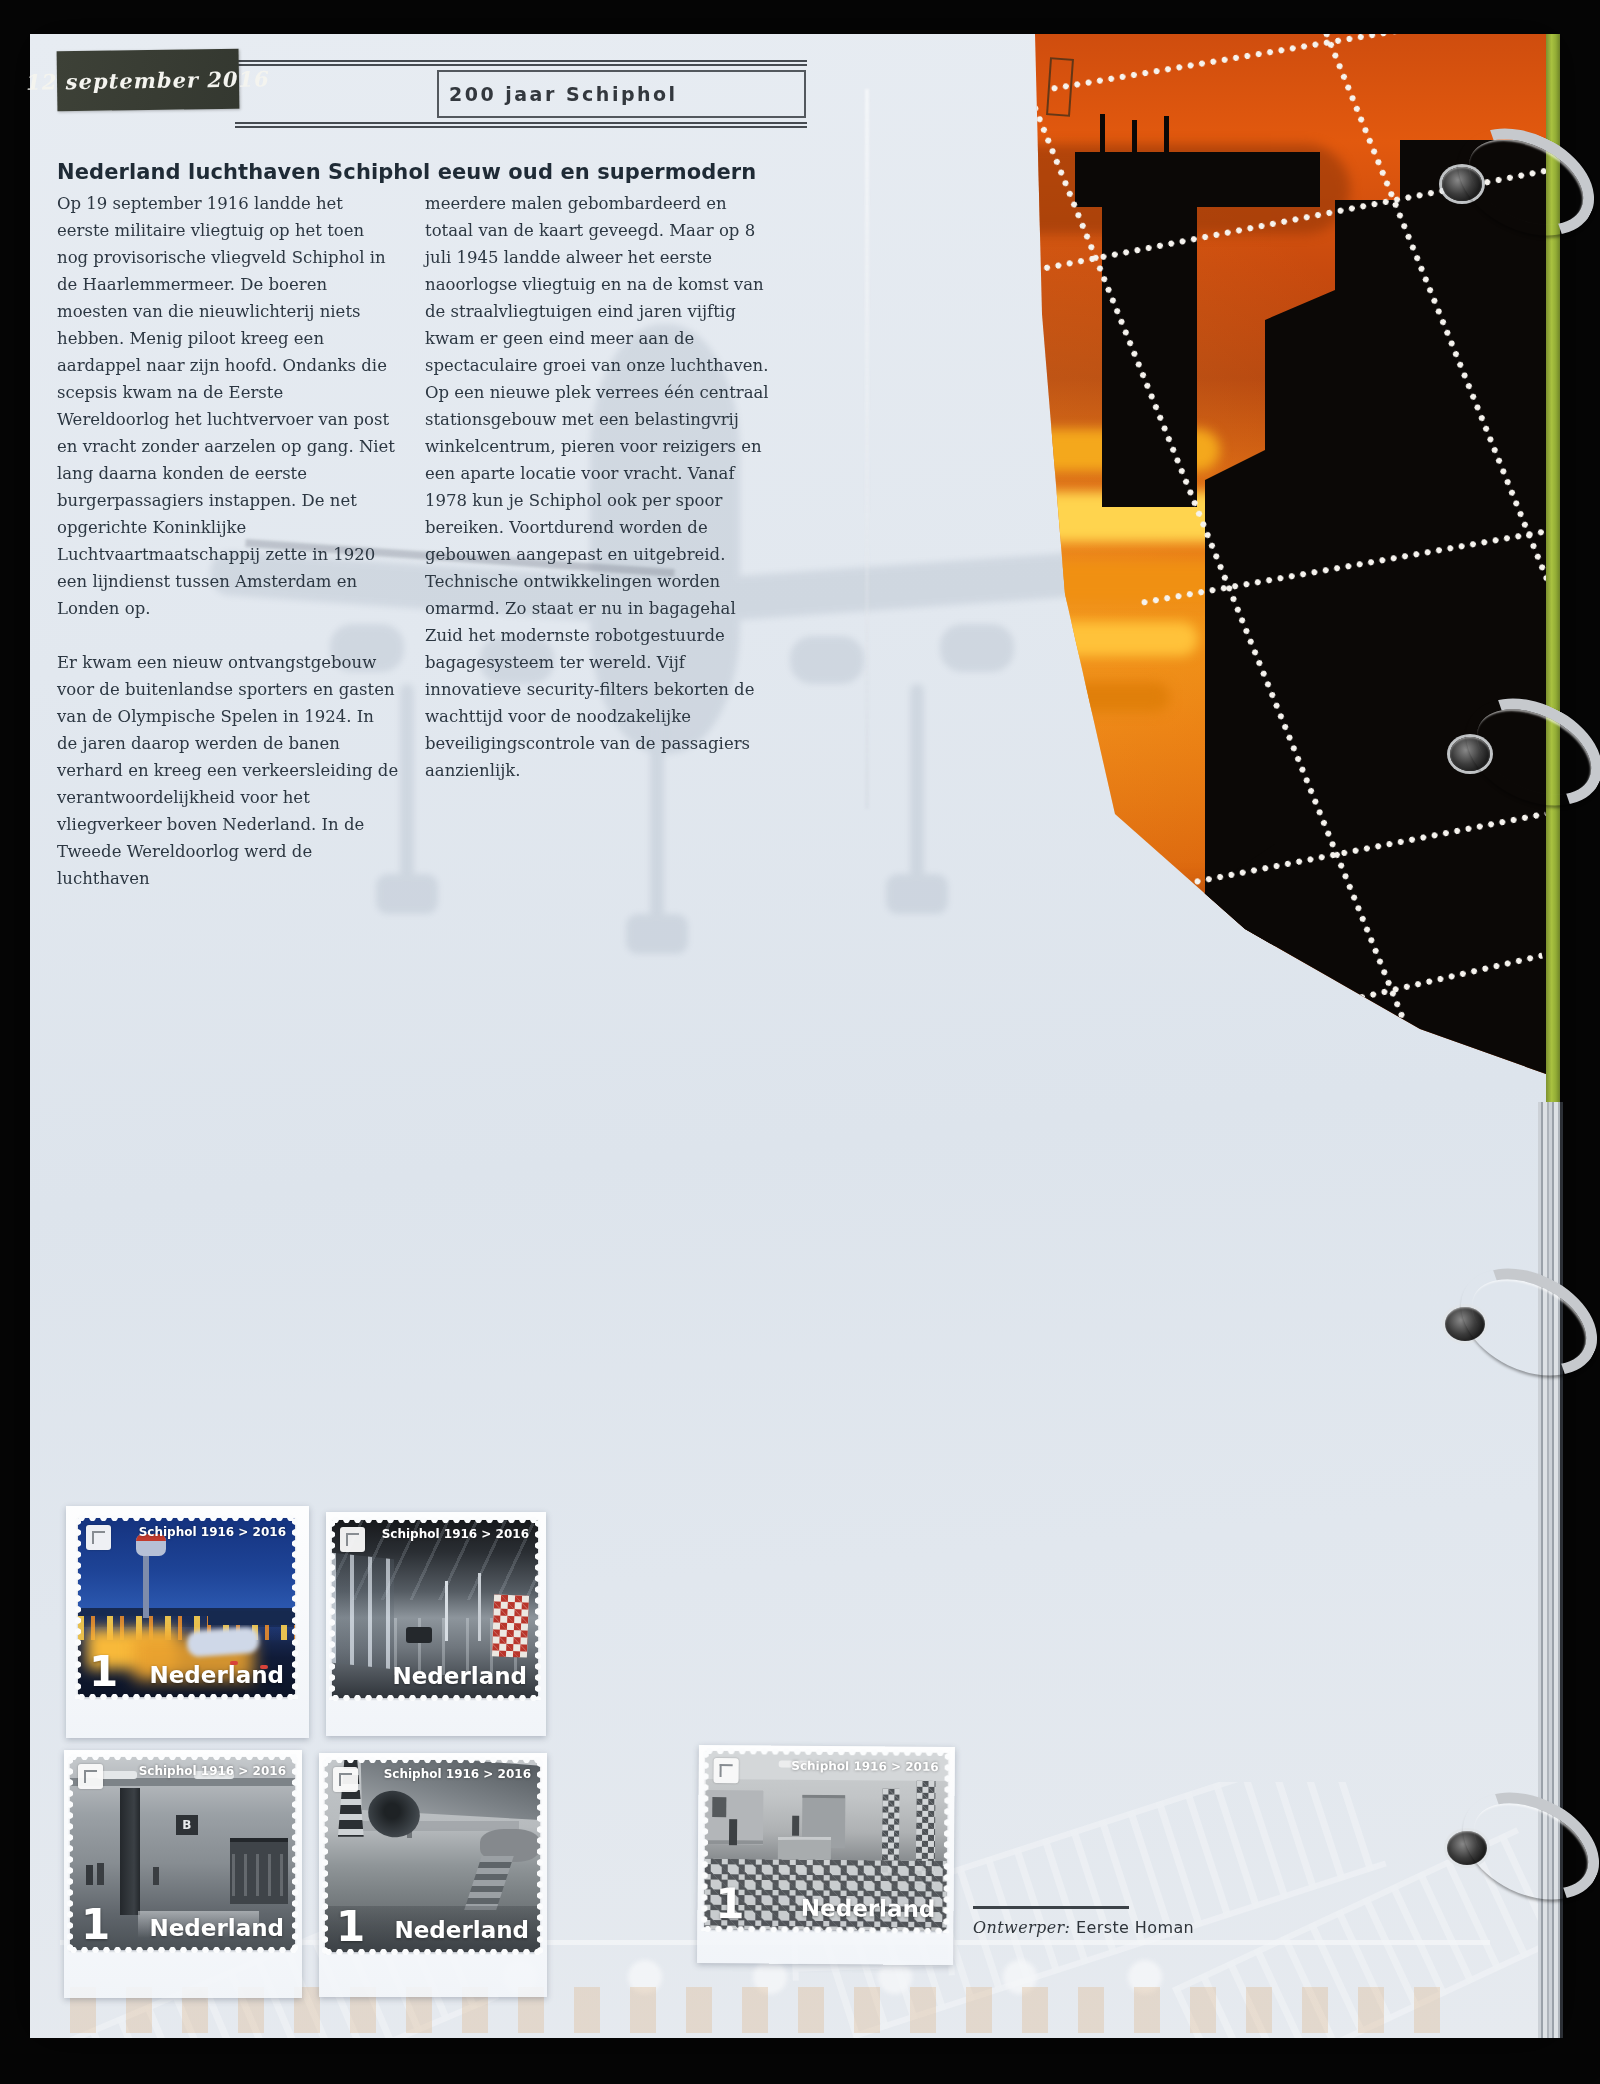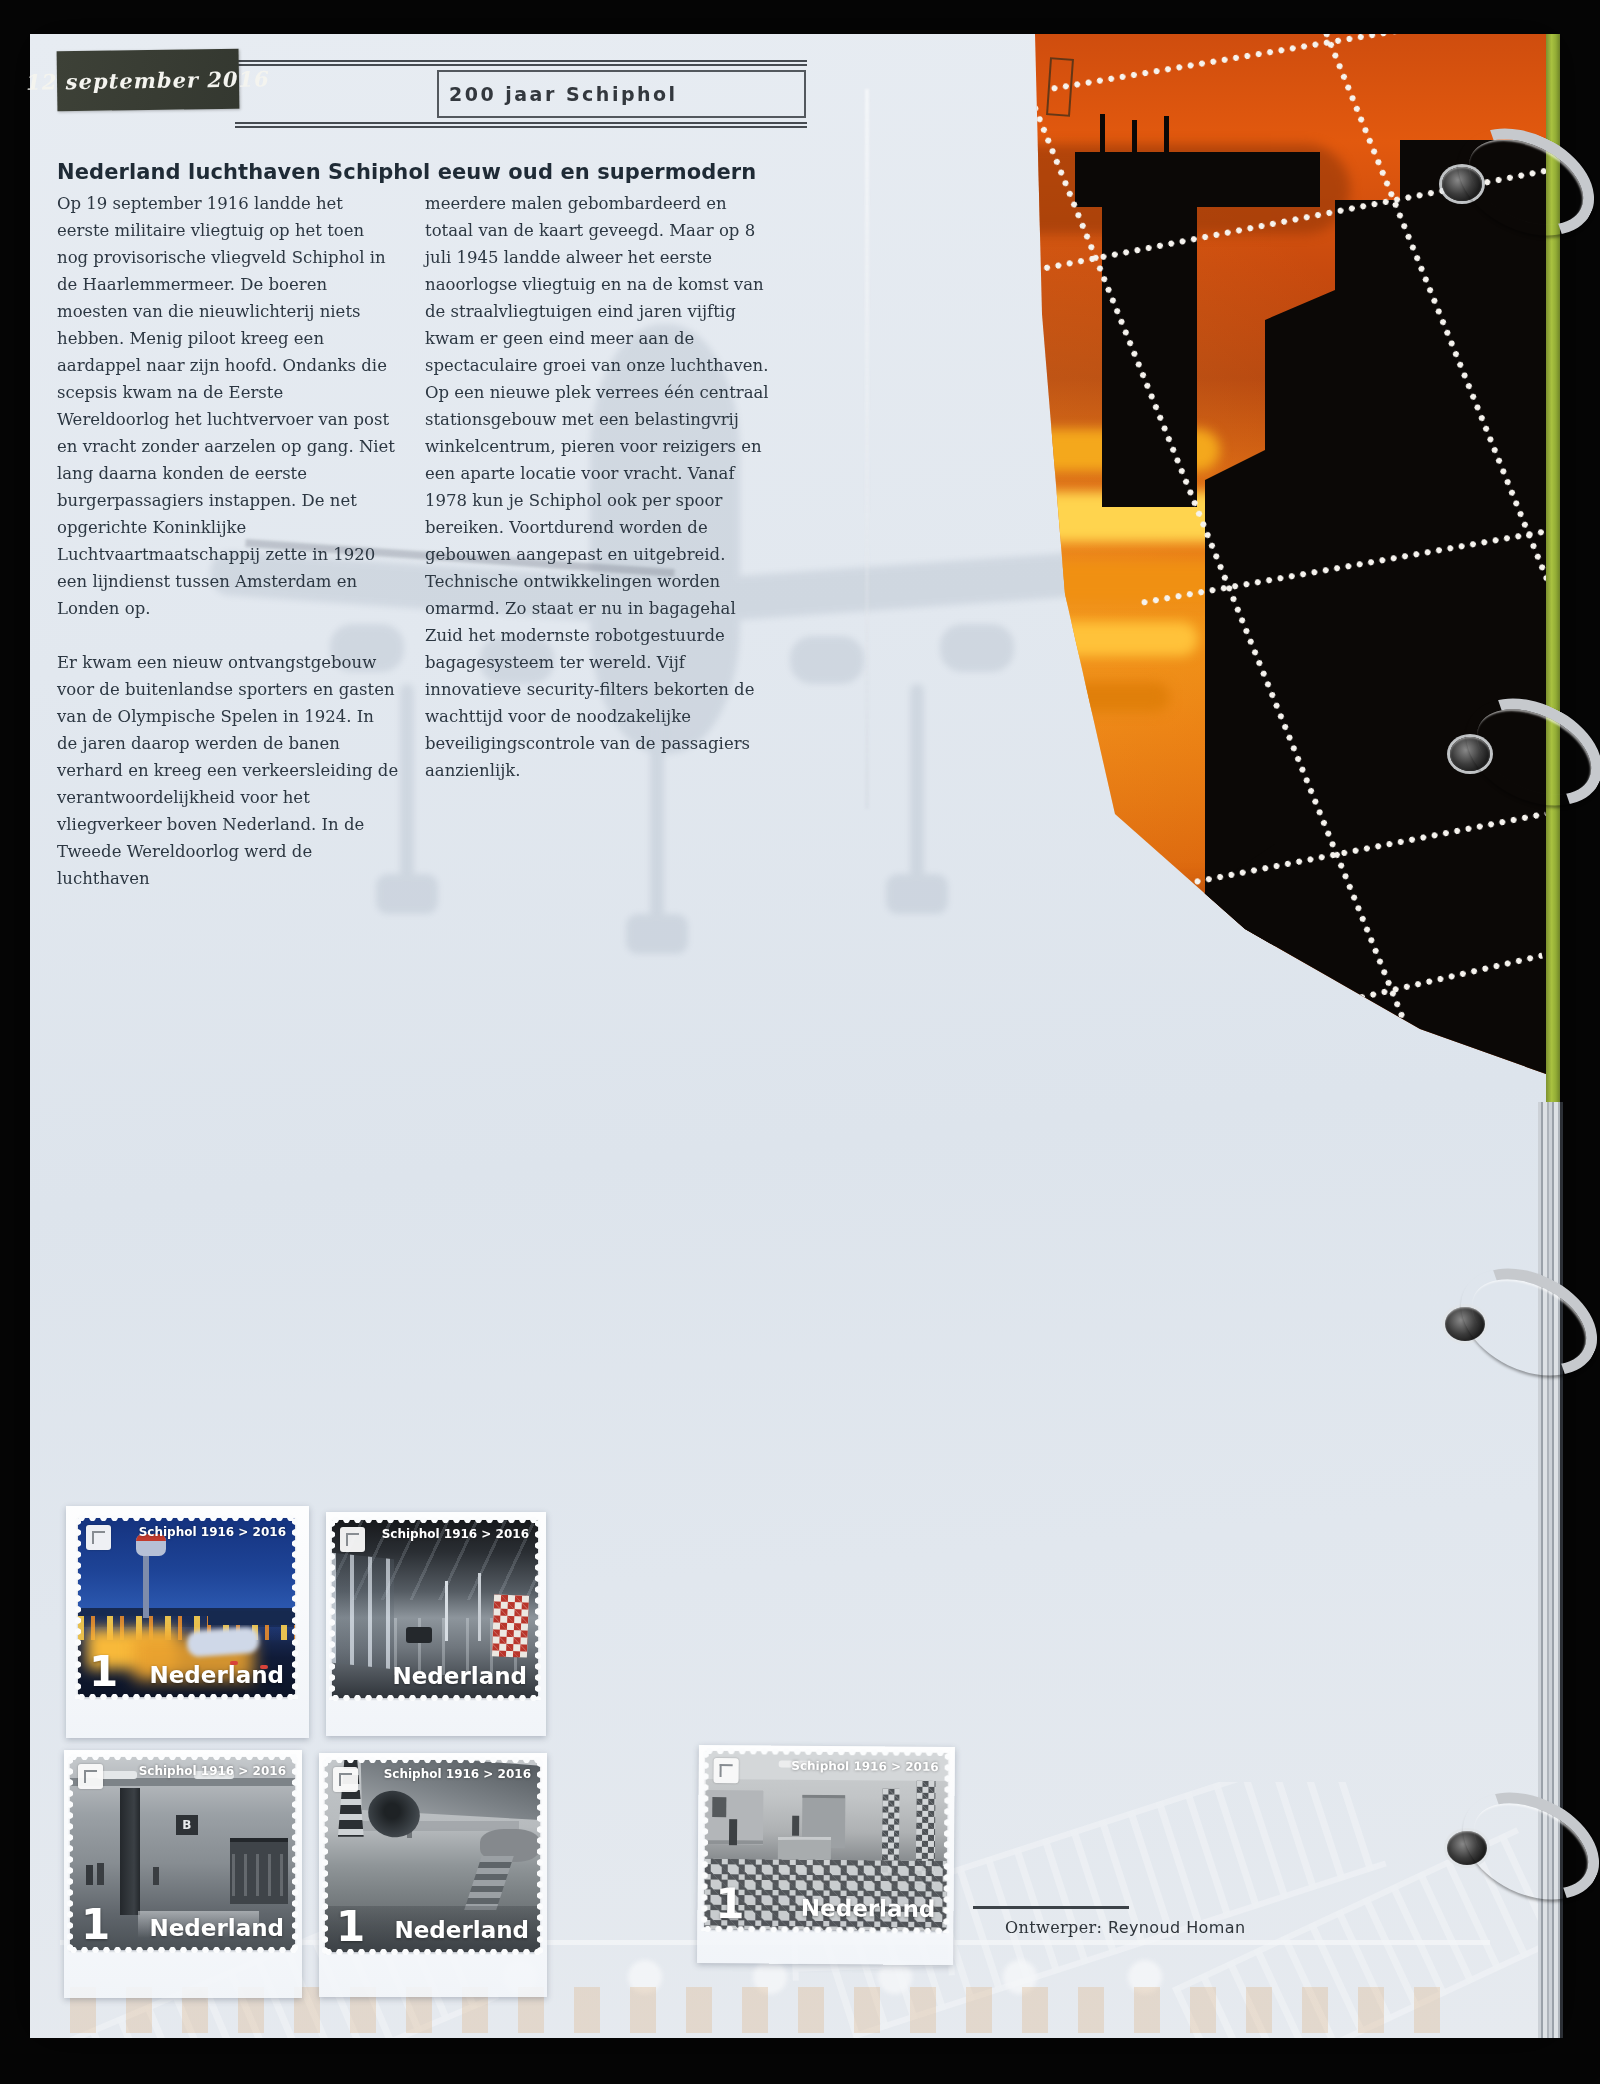--- a/index.html
+++ b/index.html
@@ -136,21 +136,21 @@
     background-size:14px 14px;background-position:0 0,7px 7px;}
   .checker-gy{background-image:
       linear-gradient(45deg,#4e5256 25%,transparent 25%,transparent 75%,#4e5256 75%),
       linear-gradient(45deg,#4e5256 25%,#d2d5d7 25%,#d2d5d7 75%,#4e5256 75%);
     background-size:12px 12px;background-position:0 0,6px 6px;}
   .sp{position:absolute;}
   
   .designer-rule{position:absolute;left:943px;top:1872px;width:156px;height:2.5px;background:#3c4248;z-index:6;}
   .designer{position:absolute;left:943px;top:1884px;z-index:6;
     font-family:"DejaVu Sans",sans-serif;font-size:16px;color:#2e343a;letter-spacing:.4px;}
-  .designer .lbl{font-family:"DejaVu Serif",serif;margin-left:32px;}
+  .designer .lbl{font-style:italic;font-family:"DejaVu Serif",serif;}
 </style>
 </head>
 <body>
 
 <div class="page">
 
   <div class="ghost ghost-plane" style="left:120px;top:250px;width:1000px;height:760px;">
     <div class="gp" style="left:440px;top:40px;width:150px;height:430px;border-radius:48%/30%;"></div>
     <div class="gp" style="left:60px;top:280px;width:400px;height:44px;transform:rotate(4deg);"></div>
     <div class="gp" style="left:560px;top:280px;width:400px;height:44px;transform:rotate(-4deg);"></div>
@@ -374,21 +374,21 @@
     <span class="pf pf-t"></span>
       <span class="pf pf-b"></span>
       <span class="pf pf-l"></span>
       <span class="pf pf-r"></span>
   </div>
 
   <div class="designer-rule"></div>
   <div class="designer">
     <span class="lbl">Ontwerper:</span>
     <span> </span>
-    <span>Reynoud Homan</span>
+    <span>Eerste Homan</span>
   </div>
 
   <div class="eyelet" style="left:1412px;top:133px;"></div>
   <div class="ring" style="left:1424px;top:100px;"></div>
   <div class="eyelet" style="left:1420px;top:703px;"></div>
   <div class="ring" style="left:1432px;top:670px;"></div>
   <div class="eyelet" style="left:1415px;top:1273px;"></div>
   <div class="ring" style="left:1427px;top:1240px;"></div>
   <div class="eyelet" style="left:1417px;top:1797px;"></div>
   <div class="ring" style="left:1429px;top:1764px;"></div>

